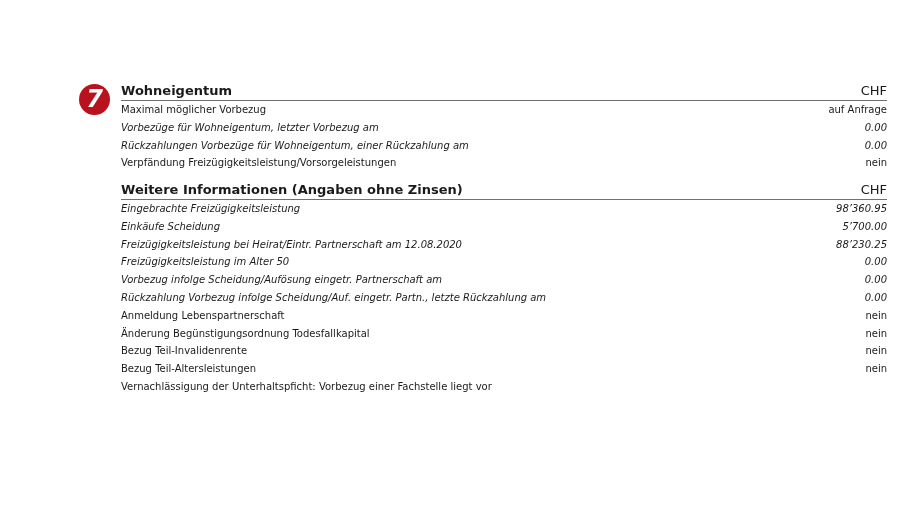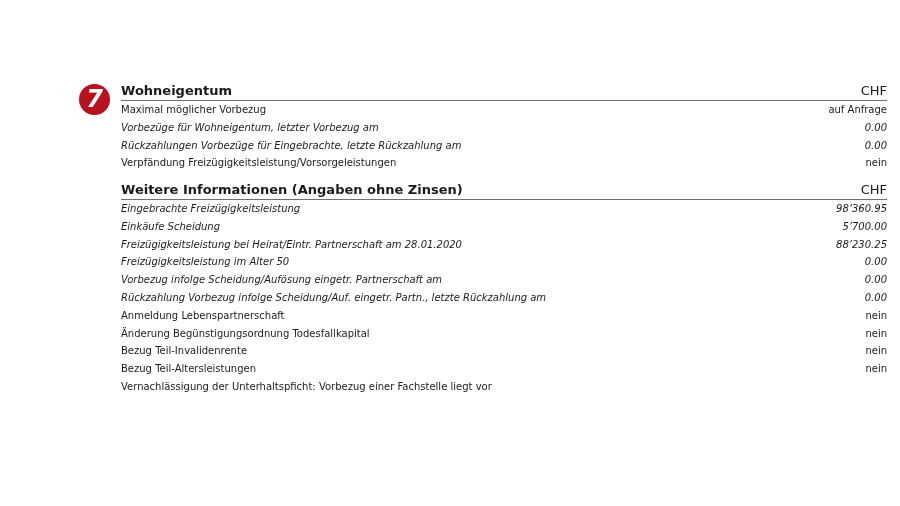--- a/index.html
+++ b/index.html
@@ -76,21 +76,21 @@
   <div id="rows-0">
       <div class="row">
         <span class="label">Maximal möglicher Vorbezug</span>
         <span class="val">auf Anfrage</span>
       </div>
       <div class="row it">
         <span class="label">Vorbezüge für Wohneigentum, letzter Vorbezug am</span>
         <span class="val">0.00</span>
       </div>
       <div class="row it">
-        <span class="label">Rückzahlungen Vorbezüge für Eingebrachte, letzte Rückzahlung am</span>
+        <span class="label">Rückzahlungen Vorbezüge für Wohneigentum, einer Rückzahlung am</span>
         <span class="val">0.00</span>
       </div>
       <div class="row">
         <span class="label">Verpfändung Freizügigkeitsleistung/Vorsorgeleistungen</span>
         <span class="val">nein</span>
       </div>
     </div>
 </div>
 
 <div class="section section-2">
@@ -101,21 +101,21 @@
   <div id="rows-1">
       <div class="row it">
         <span class="label">Eingebrachte Freizügigkeitsleistung</span>
         <span class="val">98’360.95</span>
       </div>
       <div class="row it">
         <span class="label">Einkäufe Scheidung</span>
         <span class="val">5’700.00</span>
       </div>
       <div class="row it">
-        <span class="label">Freizügigkeitsleistung bei Heirat/Eintr. Partnerschaft am 28.01.2020</span>
+        <span class="label">Freizügigkeitsleistung bei Heirat/Eintr. Partnerschaft am 12.08.2020</span>
         <span class="val">88’230.25</span>
       </div>
       <div class="row it">
         <span class="label">Freizügigkeitsleistung im Alter 50</span>
         <span class="val">0.00</span>
       </div>
       <div class="row it">
         <span class="label">Vorbezug infolge Scheidung/Aufösung eingetr. Partnerschaft am</span>
         <span class="val">0.00</span>
       </div>

